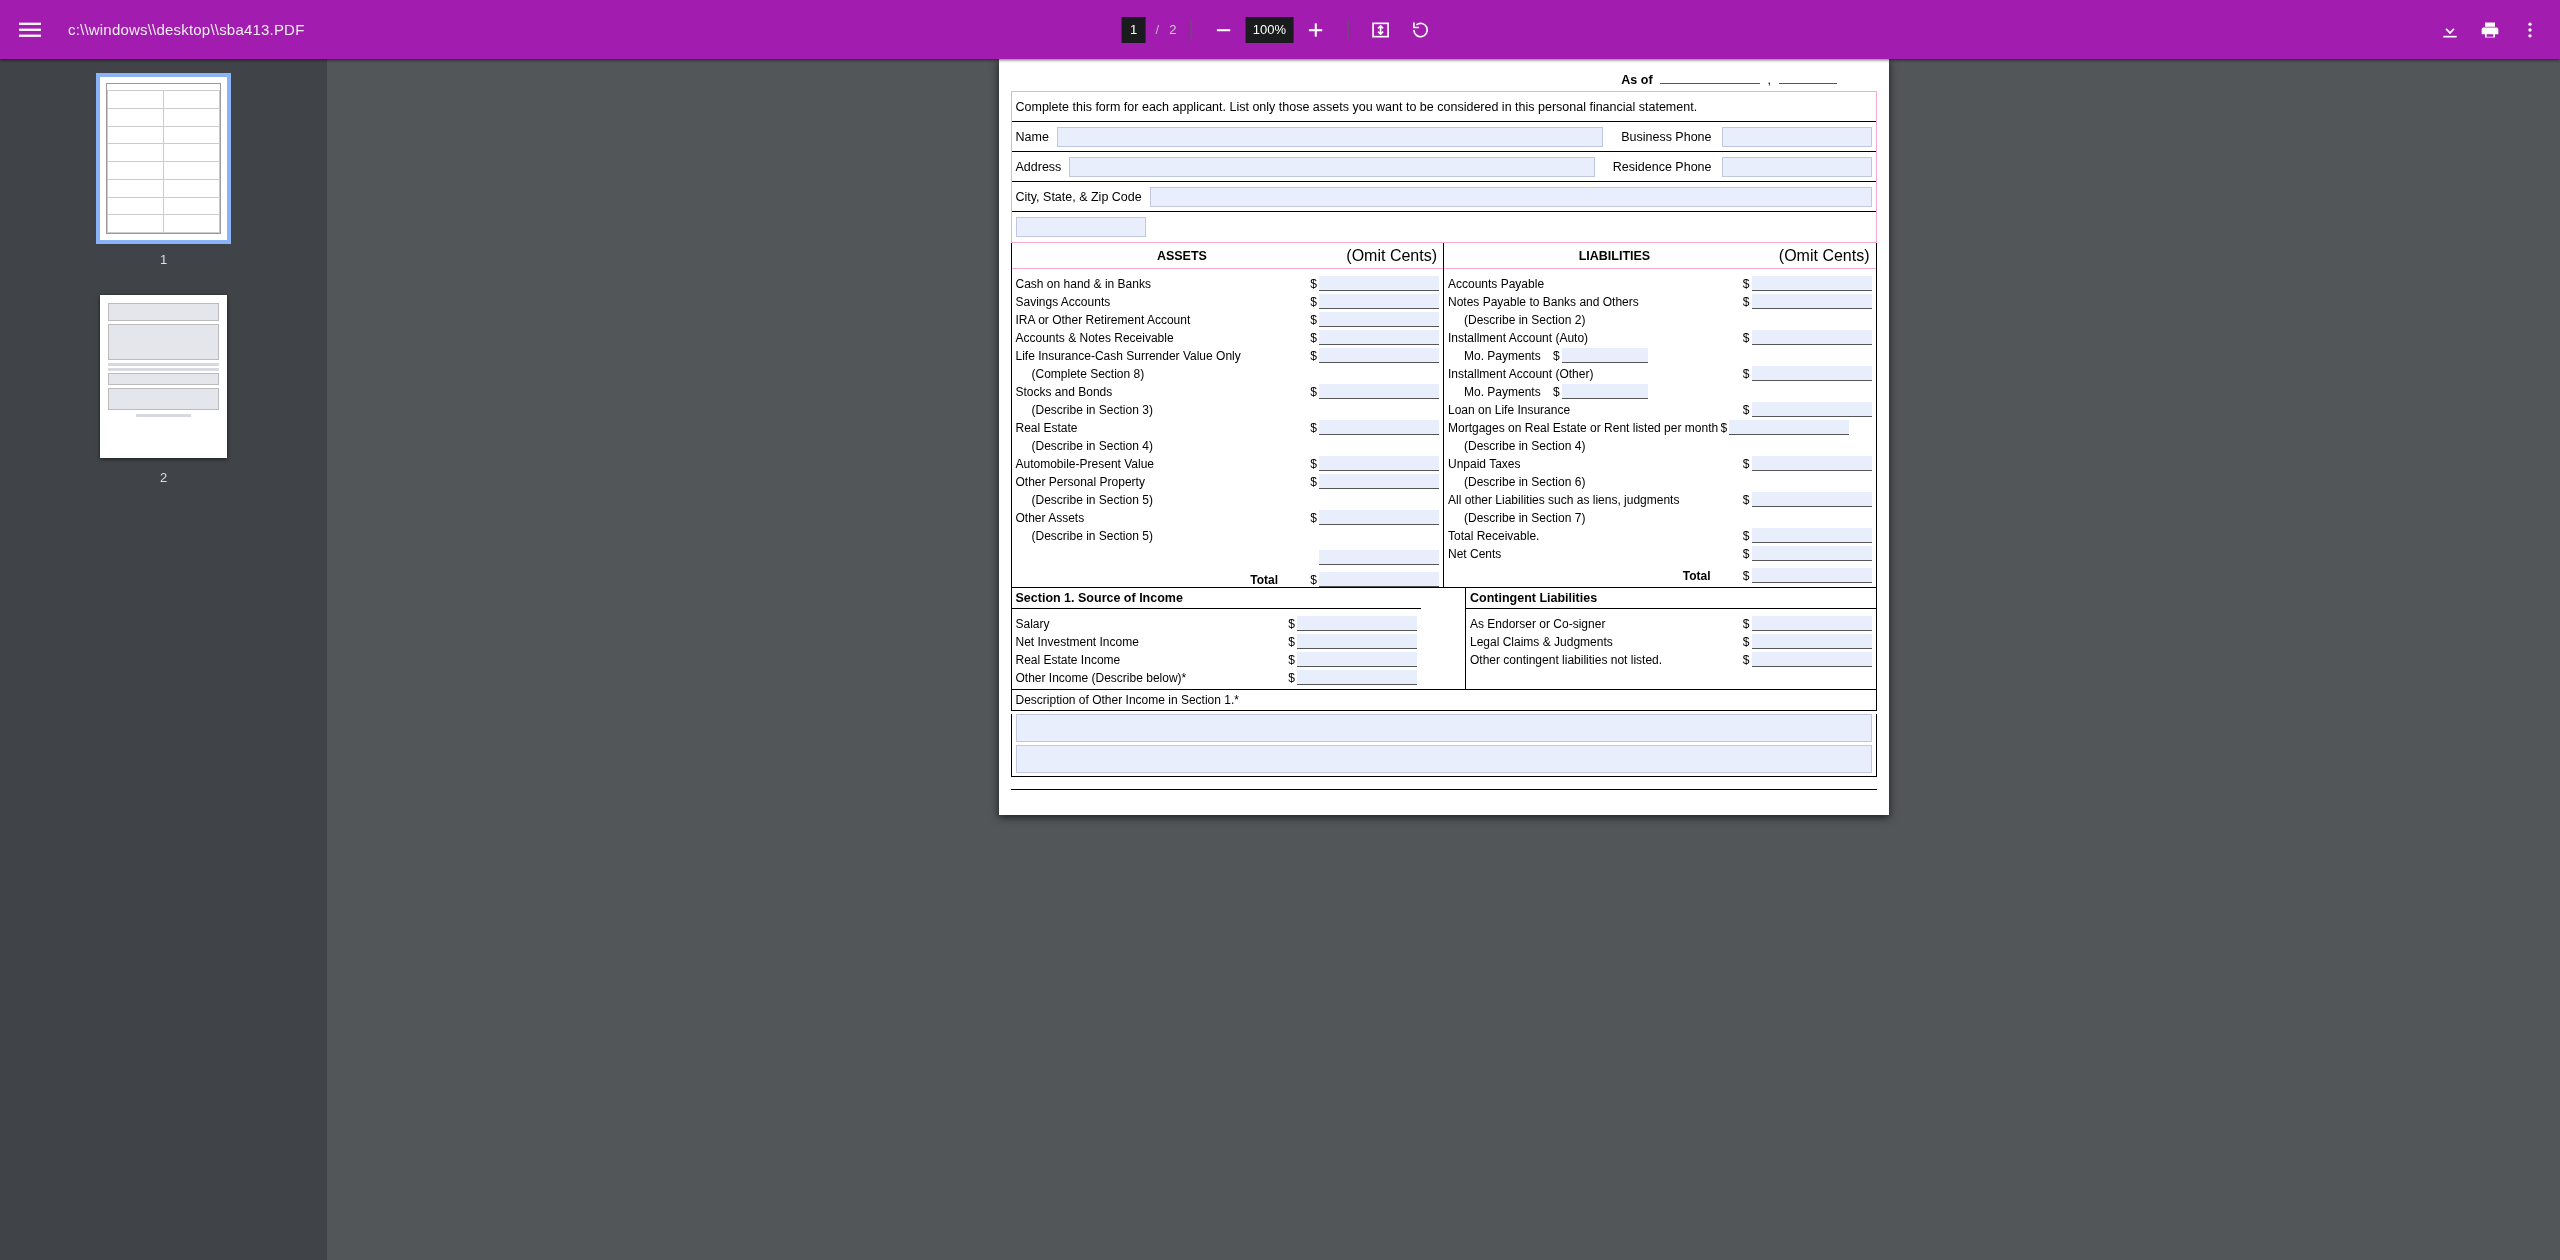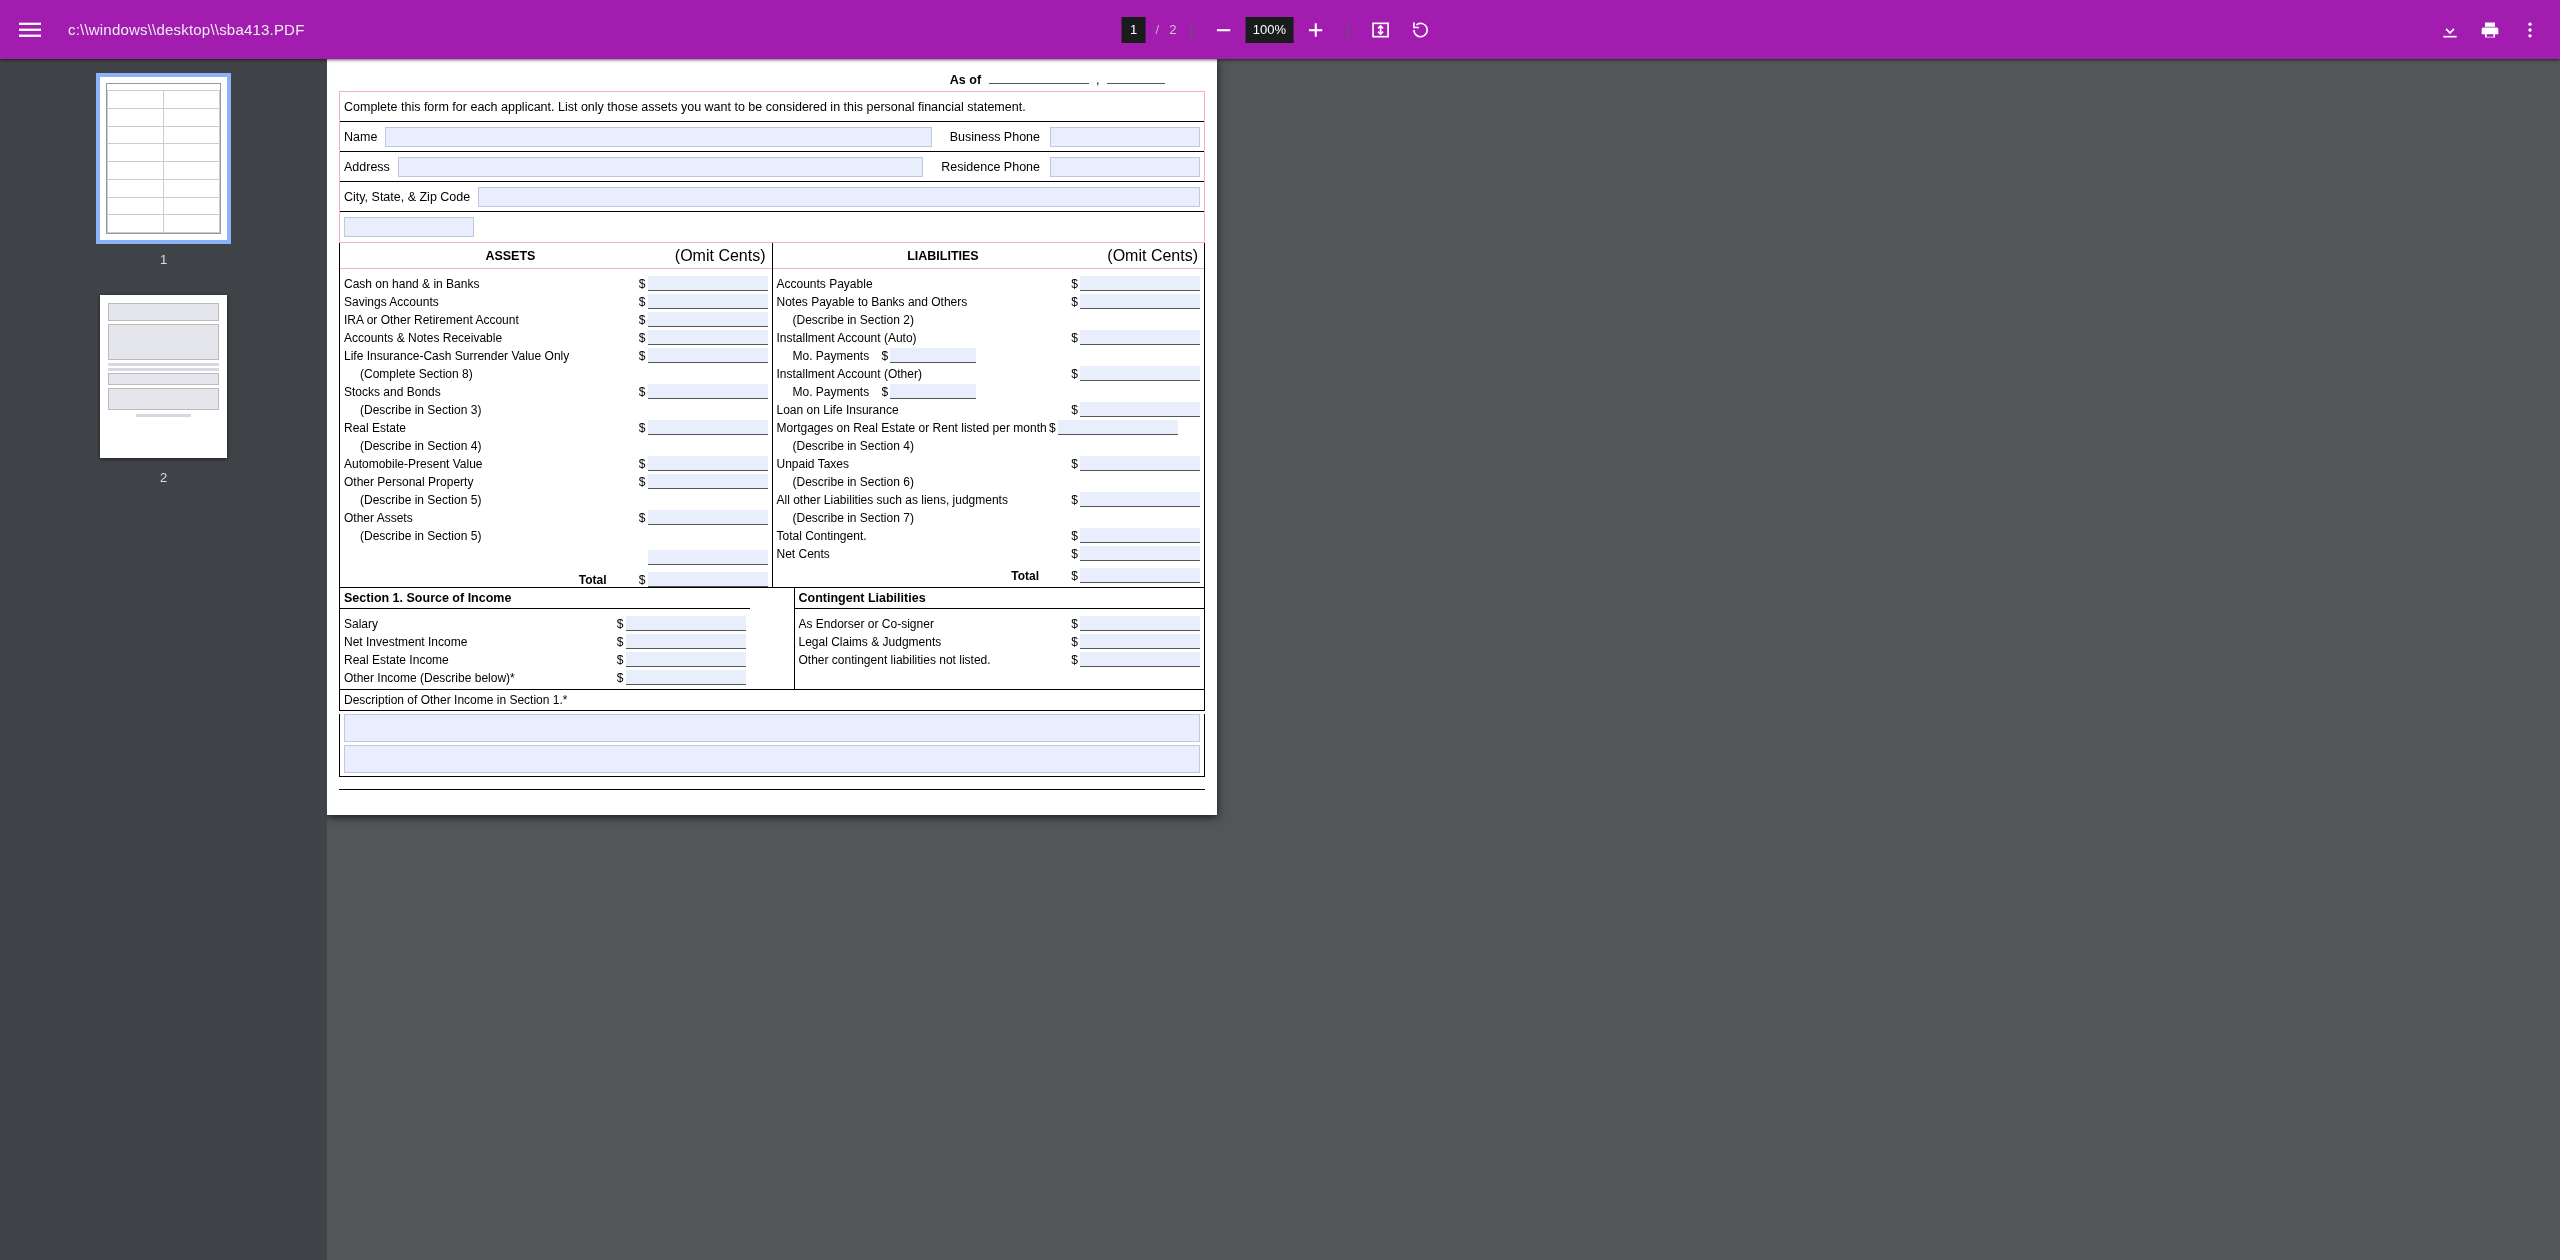--- a/index.html
+++ b/index.html
@@ -51,21 +51,21 @@
   .thumb-label { color: #ddd; font-size: 13px; margin-top: 12px; }
   .thumb-mini-row { height: 3px; background: #d8d8e0; margin-bottom: 2px; }
   .thumb-mini-row.half { width: 50%; }
   .thumb-mini-block { height: 30px; background: #e5e5ec; margin-bottom: 3px; border:1px solid #bbb; }
   .thumb-inner-1 { border:1px solid #999; height:100%; display:flex; flex-direction:column; }
   .thumb-top-note{height:6px;}
   .thumb-grid{flex:1;display:grid;grid-template-columns:1fr 1fr;grid-template-rows:repeat(8,1fr);gap:1px;background:#ccc;padding:1px;}
   .thumb-grid div{background:#fff;}
 
   
-  .viewport { flex: 1; overflow-y: auto; overflow-x: auto; display: flex; flex-direction: column; }
+  .viewport { flex: 1; overflow-y: auto; overflow-x: auto; display: flex; flex-direction: column; align-items: center; }
   .viewport::-webkit-scrollbar { width: 16px; }
   .viewport::-webkit-scrollbar-track { background: #424548; }
   .viewport::-webkit-scrollbar-thumb { background: #9a9a9a; }
 
   .page {
     width: 890px; background: #fff; margin-bottom: 12px;
     box-shadow: 0 2px 8px rgba(0,0,0,0.7);
     padding: 12px 12px 24px 12px;
     font-size: 12.5px; color: #000;
   }
@@ -452,21 +452,21 @@
                 <span class="lab">All other Liabilities such as liens, judgments</span>
                 <span class="dots"></span>
                 <span class="d">$</span>
                 <span class="amt"></span>
               </div>
             <div class="line sub nofield">
                 <span class="lab">(Describe in Section 7)</span>
                 <span class="amt"></span>
               </div>
             <div class="line">
-                <span class="lab">Total Contingent.</span>
+                <span class="lab">Total Receivable.</span>
                 <span class="dots"></span>
                 <span class="d">$</span>
                 <span class="amt"></span>
               </div>
             <div class="line">
                 <span class="lab">Net Cents</span>
                 <span class="dots"></span>
                 <span class="d">$</span>
                 <span class="amt"></span>
               </div>

